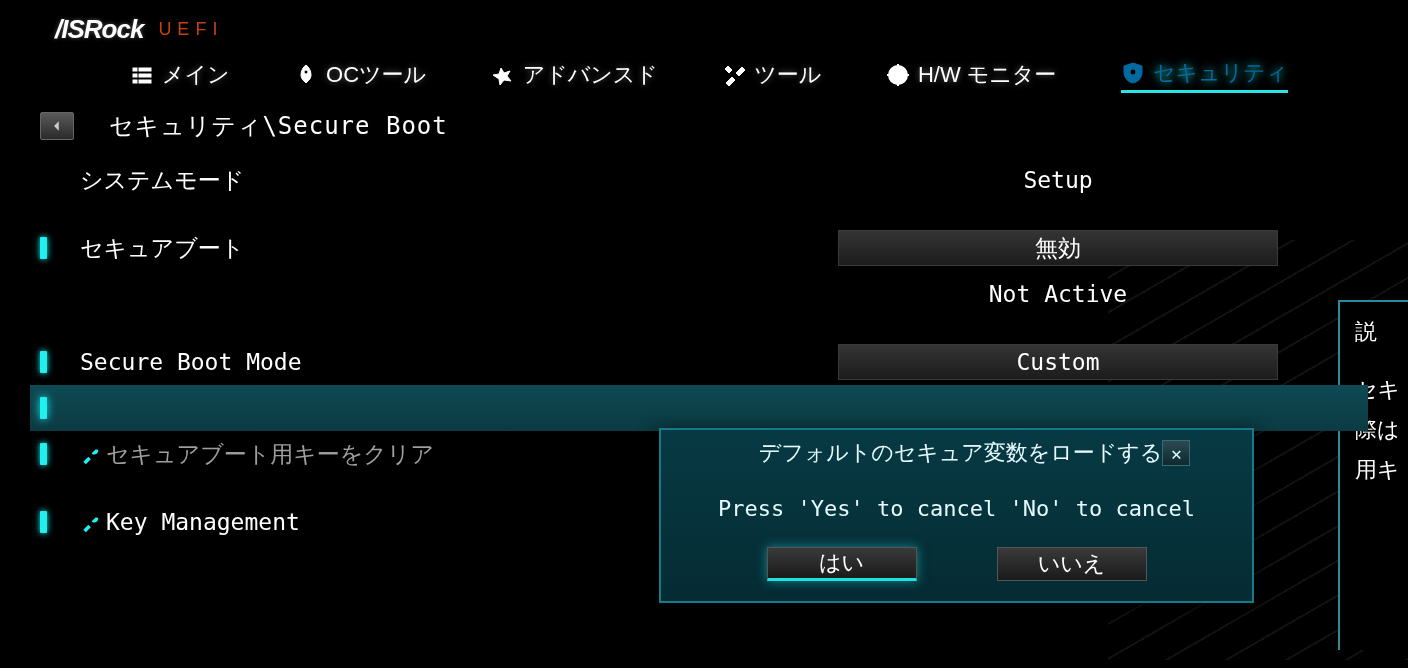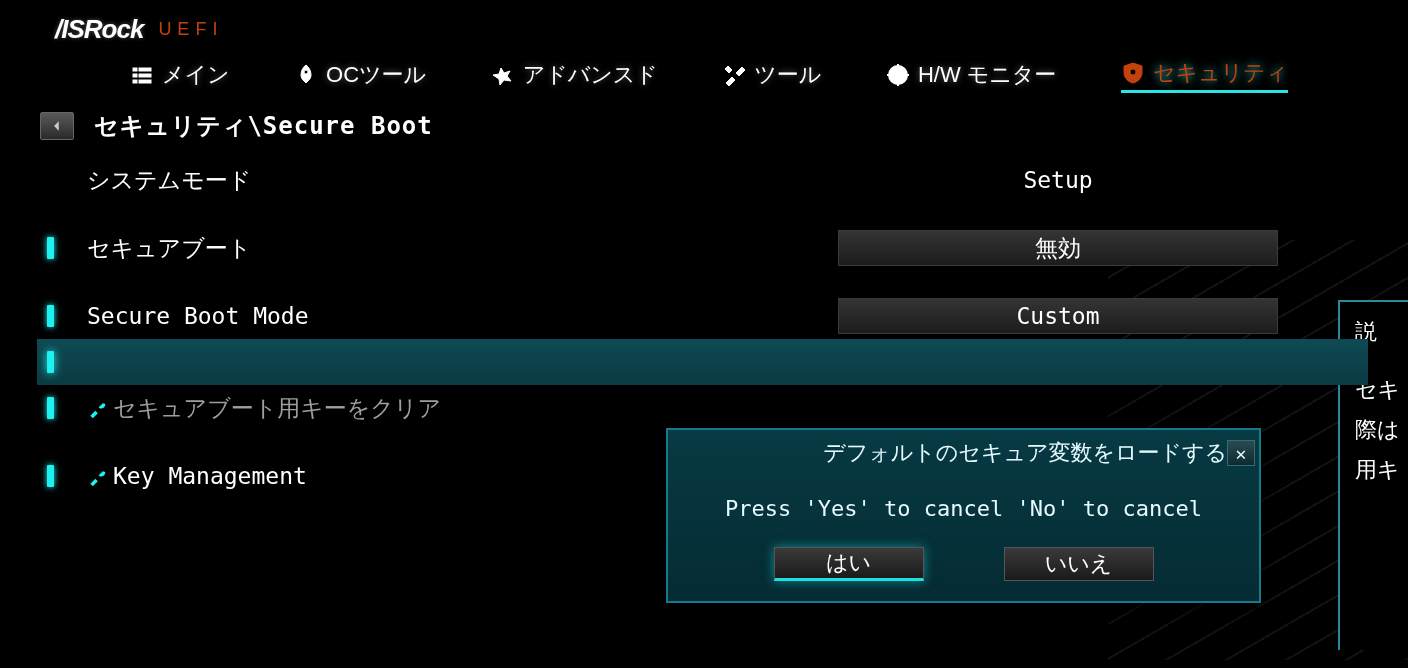--- a/index.html
+++ b/index.html
@@ -46,35 +46,34 @@
     display: flex;
     align-items: center;
     gap: 8px;
     font-size: 22px;
     color: #fff;
     cursor: pointer;
     text-shadow: 0 0 6px rgba(255,255,255,.4);
     white-space: nowrap;
   }
   .nav-item.active {
-    color: #c2410c;
+    color: #0369a1;
     border-bottom: 3px solid #28e6e6;
     padding-bottom: 2px;
     text-shadow: 0 0 8px #28e6e6;
   }
   .nav-ico { width: 24px; height: 24px; display: inline-flex; align-items: center; justify-content: center; }
   .nav-ico svg { width: 24px; height: 24px; fill: currentColor; stroke: currentColor; }
 
   
   .crumb-row {
     display: flex;
     align-items: center;
-    gap: 20px;
+    gap: 35px;
     padding: 10px 40px;
-    font-weight: bold;
   }
   .back-btn {
     width: 34px; height: 28px;
     background: linear-gradient(#5a5a5a,#2a2a2a);
     border: 1px solid #666;
     display: flex; align-items: center; justify-content: center;
     border-radius: 2px;
     cursor: pointer;
   }
   .back-btn svg { width: 14px; height: 14px; fill: #ccc; }
@@ -163,21 +162,21 @@
     top: 428px;
     width: 595px;
     background: linear-gradient(#073a44,#052b33);
     border: 2px solid #157a8a;
     box-shadow: 0 6px 20px rgba(0,0,0,.8);
     font-family: "MS Gothic","Consolas",monospace;
   }
   .modal-title-row {
     display: flex;
     align-items: center;
-    justify-content: flex-end;
+    justify-content: center;
     padding: 8px 4px 8px 40px;
     font-size: 22px;
     color: #e6fbff;
   }
   .modal-close {
     width: 28px; height: 26px;
     background: linear-gradient(#2a4a52,#0e2a30);
     border: 1px solid #3a6a72;
     display:flex; align-items:center; justify-content:center;
     cursor:pointer;
@@ -218,21 +217,21 @@
     position: absolute;
     right: 0;
     top: 240px;
     width: 300px;
     height: 420px;
     pointer-events: none;
     opacity: .13;
     background: repeating-linear-gradient(-30deg,#888 0 2px,transparent 2px 30px);
     z-index: 0;
   }
-  .main, .side-panel, .modal { z-index: 2; position: relative; margin-left: 7px; }
+  .main, .side-panel, .modal { z-index: 2; position: relative; }
   .modal { position: absolute; }
   .side-panel { position:absolute; z-index:1;}
 </style>
 </head>
 <body>
 
 <div class="header">
   <span class="logo-asrock">/ISRock</span>
   <span class="logo-uefi">UEFI</span>
 </div>
@@ -319,20 +318,25 @@
   </div>
 
   <div class="spacer"></div>
 
   <div class="row glow">
     <div class="marker"></div>
     <div class="label">セキュアブート</div>
     <div class="value-select">無効</div>
   </div>
 
+  <div class="row">
+    <div></div>
+    <div></div>
+    <div class="value">Not Active</div>
+  </div>
 
   <div class="spacer"></div>
 
   <div class="row glow">
     <div class="marker"></div>
     <div class="label">Secure Boot Mode</div>
     <div class="value-select">Custom</div>
   </div>
 
   <div class="row glow highlight">

